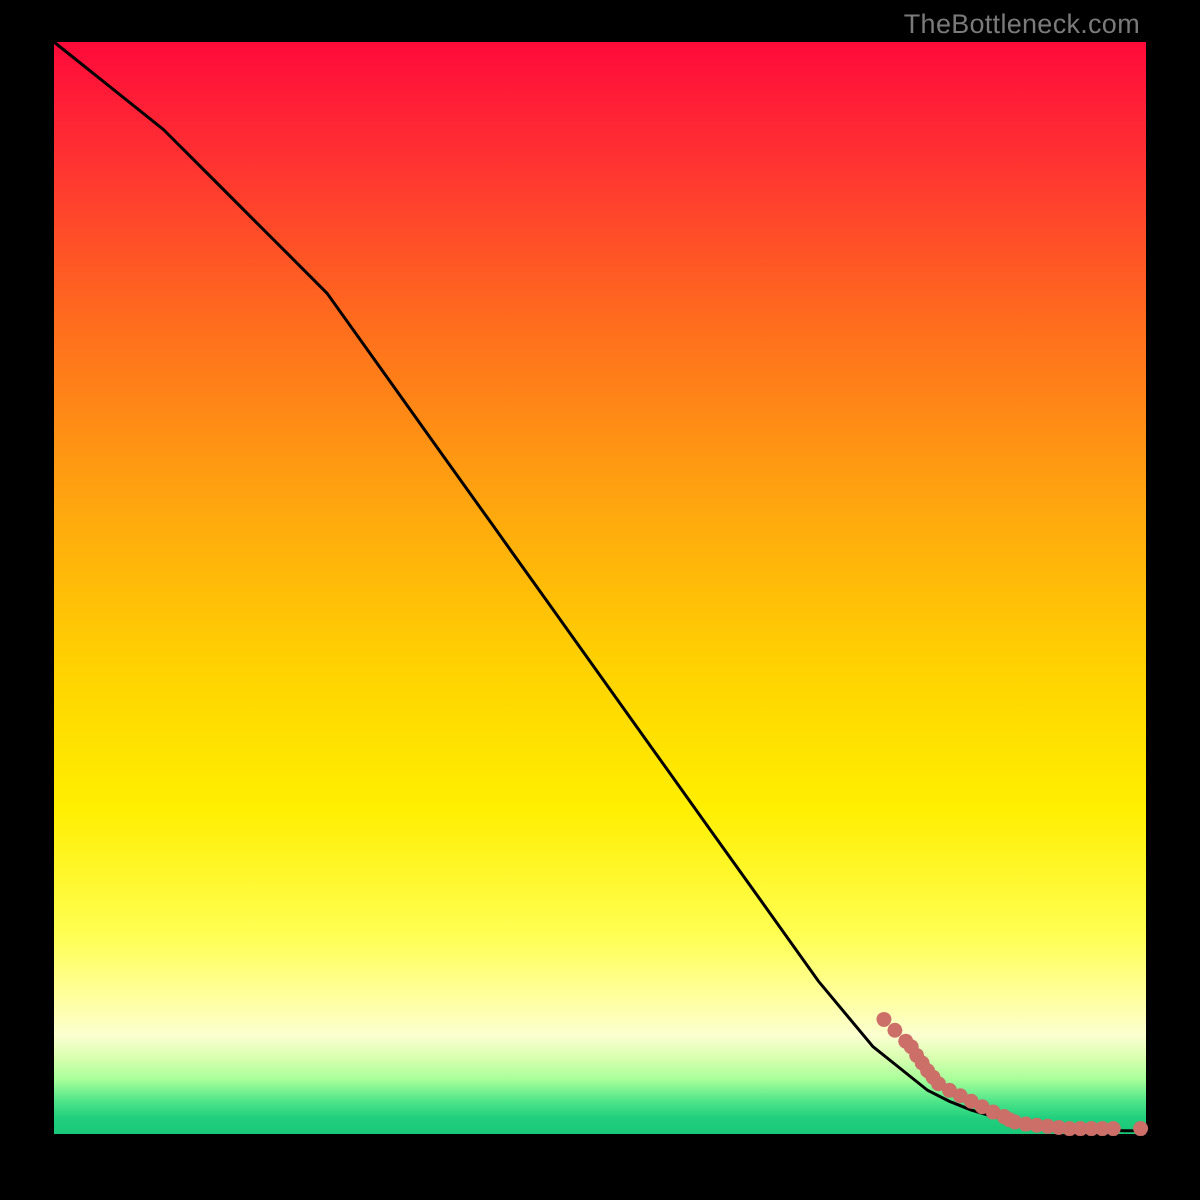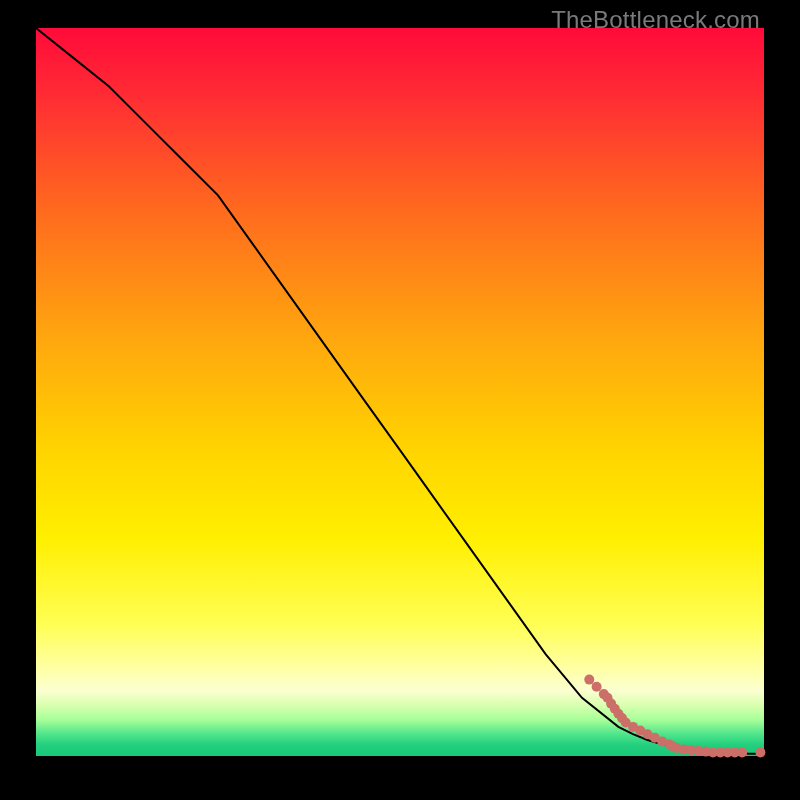--- a/index.html
+++ b/index.html
@@ -42,21 +42,21 @@
       #4fe58a 97%,
       #22cf7e 98.5%,
       #18c878 100%
     );
   }
   .attribution {
     position: absolute;
     top: 6px;
     right: 40px;
     color: #7a7a7a;
-    font-size: 24px;
+    font-size: 18px;
     font-weight: 500;
     letter-spacing: 0.2px;
     user-select: none;
   }
   svg.overlay {
     position: absolute;
     left: 0;
     top: 0;
     width: 100%;
     height: 100%;

